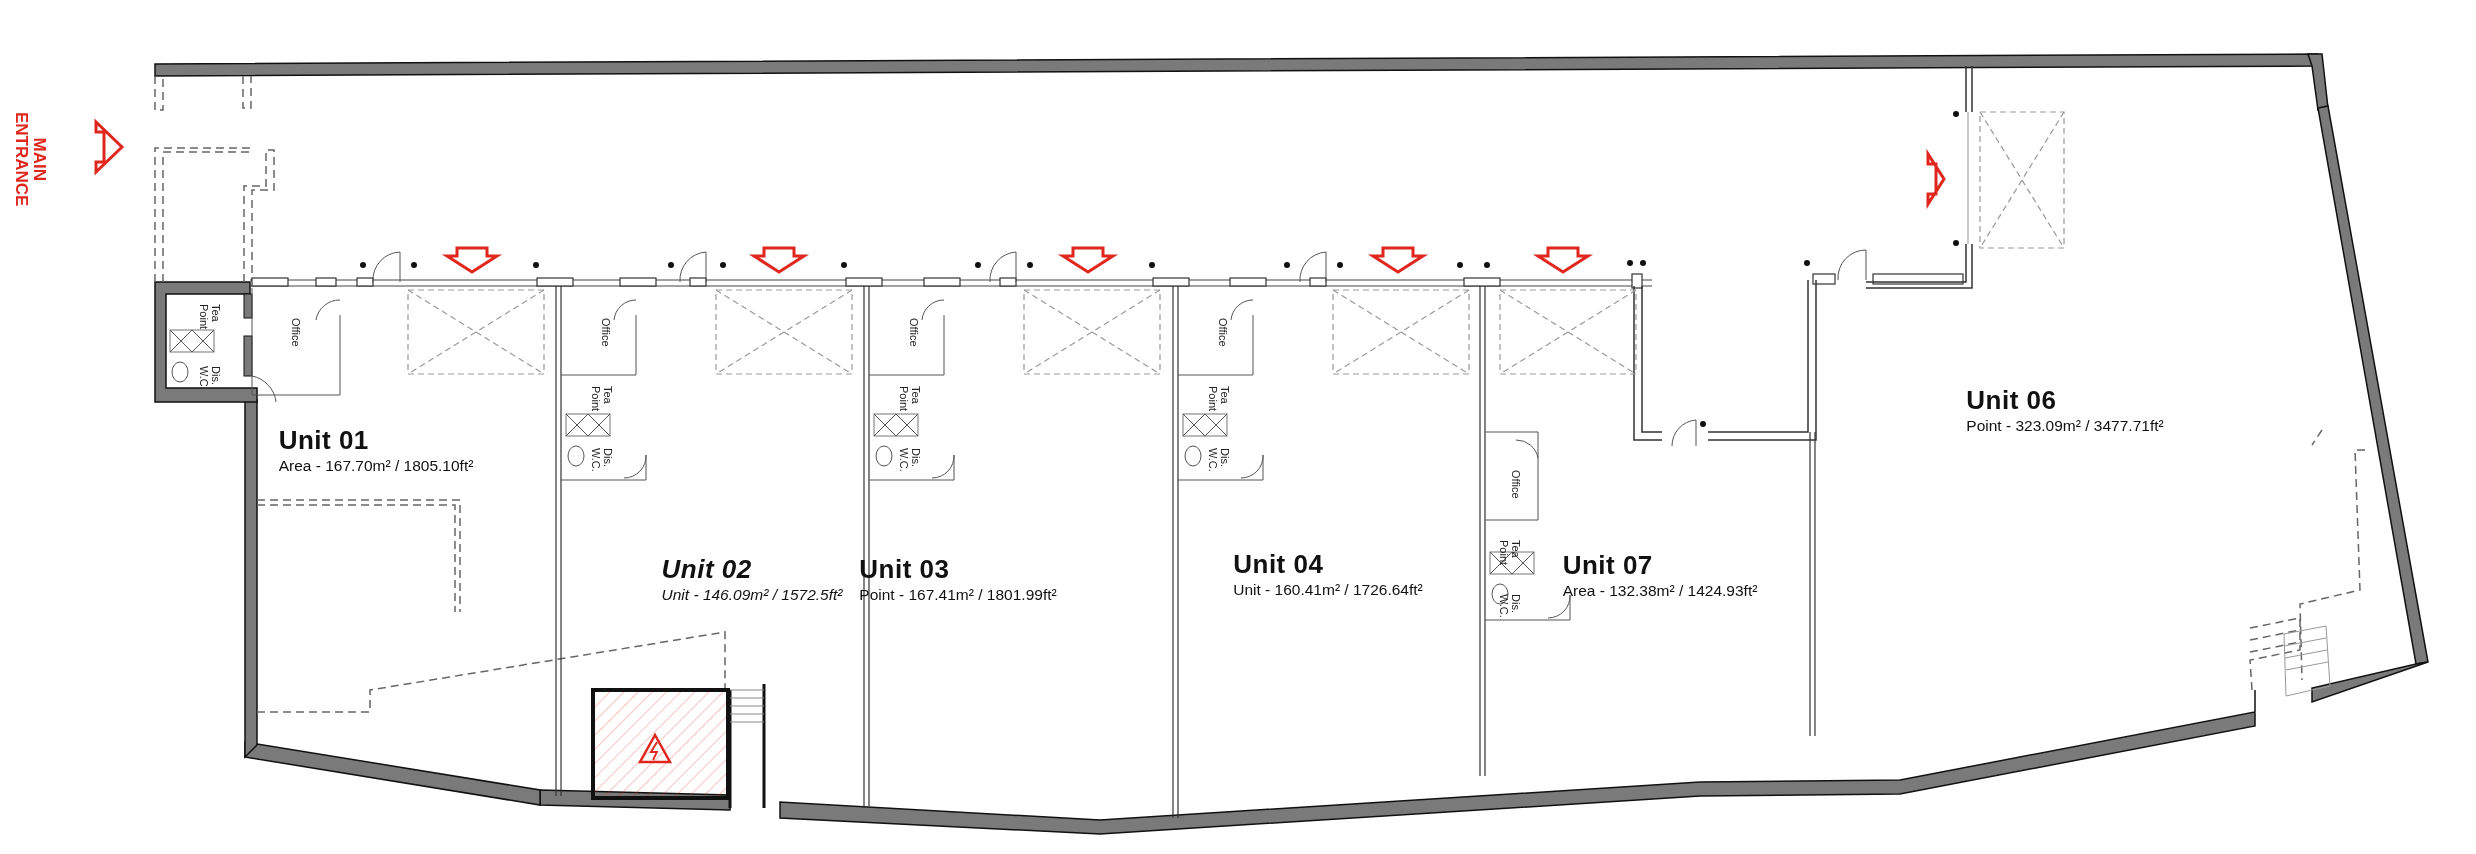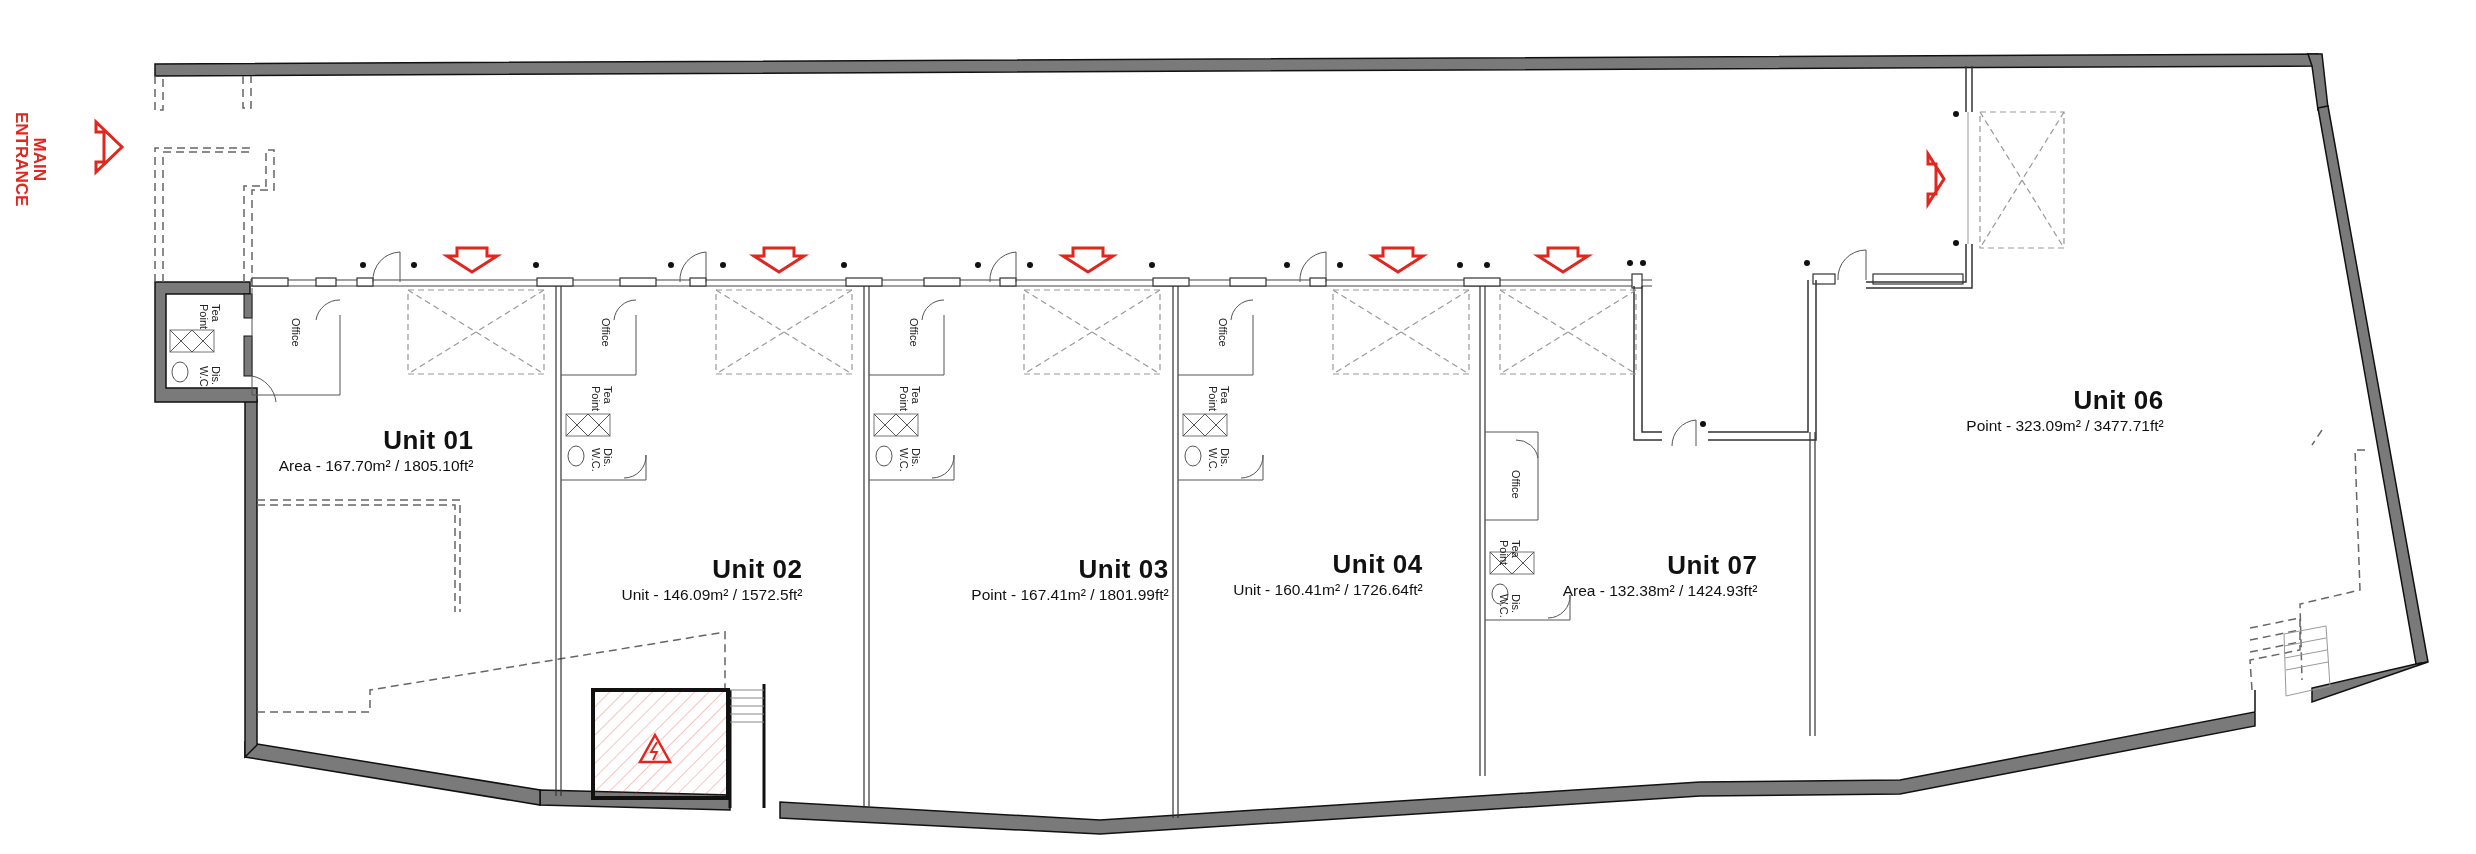--- a/index.html
+++ b/index.html
@@ -1,18 +1,18 @@
 <!DOCTYPE html>
 <html><head>
 <meta charset="utf-8">
 <style>
   html, body { margin:0; padding:0; background:#ffffff; }
   body { width:2476px; height:854px; position:relative; overflow:hidden; font-family:"Liberation Sans", sans-serif; }
   svg.plan { position:absolute; left:0; top:0; }
-  .unit-label { position:absolute; text-align:right; color:#111; white-space:nowrap; transform:translateX(-50%); }
+  .unit-label { position:absolute; text-align:left; color:#111; white-space:nowrap; transform:translateX(-50%); }
   .unit-name { font-weight:bold; font-size:26px; letter-spacing:0.5px; line-height:30px; }
   .unit-area { font-size:15.5px; line-height:22px; }
   .room-label { position:absolute; font-size:11px; color:#222; transform:rotate(90deg); transform-origin:left top; white-space:pre; line-height:12px; }
   .entrance { position:absolute; left:48px; top:112px; color:#e0261d; font-weight:bold; font-size:17px; line-height:18px; transform:rotate(90deg); transform-origin:left top; white-space:nowrap; text-align:center; }
 </style>
 </head>
 <body>
 
 <svg class="plan" width="2476" height="854" viewBox="0 0 2476 854">
   <defs>
@@ -254,25 +254,25 @@
 
 <div class="entrance">
   <div>MAIN</div>
   <div>ENTRANCE</div>
 </div>
 
 <div class="unit-label" style="left:376px; top:425px;">
   <div class="unit-name">Unit  01</div>
   <div class="unit-area">Area - 167.70m² / 1805.10ft²</div>
 </div>
-<div class="unit-label" style="left:712px; top:554px;">
+<div class="unit-label" style="left:752px; top:554px;font-style:italic;">
   <div class="unit-name">Unit  02</div>
   <div class="unit-area">Unit - 146.09m² / 1572.5ft²</div>
 </div>
-<div class="unit-label" style="left:1070px; top:554px;">
+<div class="unit-label" style="left:958px; top:554px;">
   <div class="unit-name">Unit  03</div>
   <div class="unit-area">Point - 167.41m² / 1801.99ft²</div>
 </div>
 <div class="unit-label" style="left:1328px; top:549px;">
   <div class="unit-name">Unit  04</div>
   <div class="unit-area">Unit - 160.41m² / 1726.64ft²</div>
 </div>
 <div class="unit-label" style="left:1660px; top:550px;">
   <div class="unit-name">Unit  07</div>
   <div class="unit-area">Area - 132.38m² / 1424.93ft²</div>

